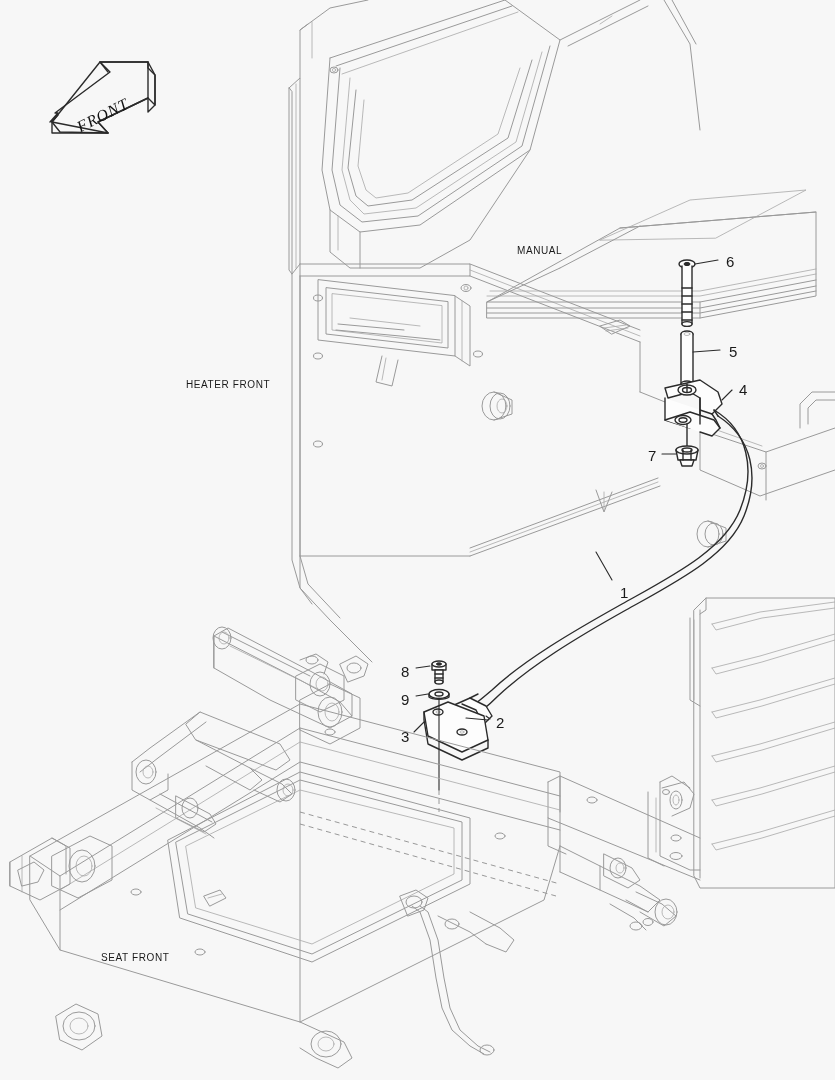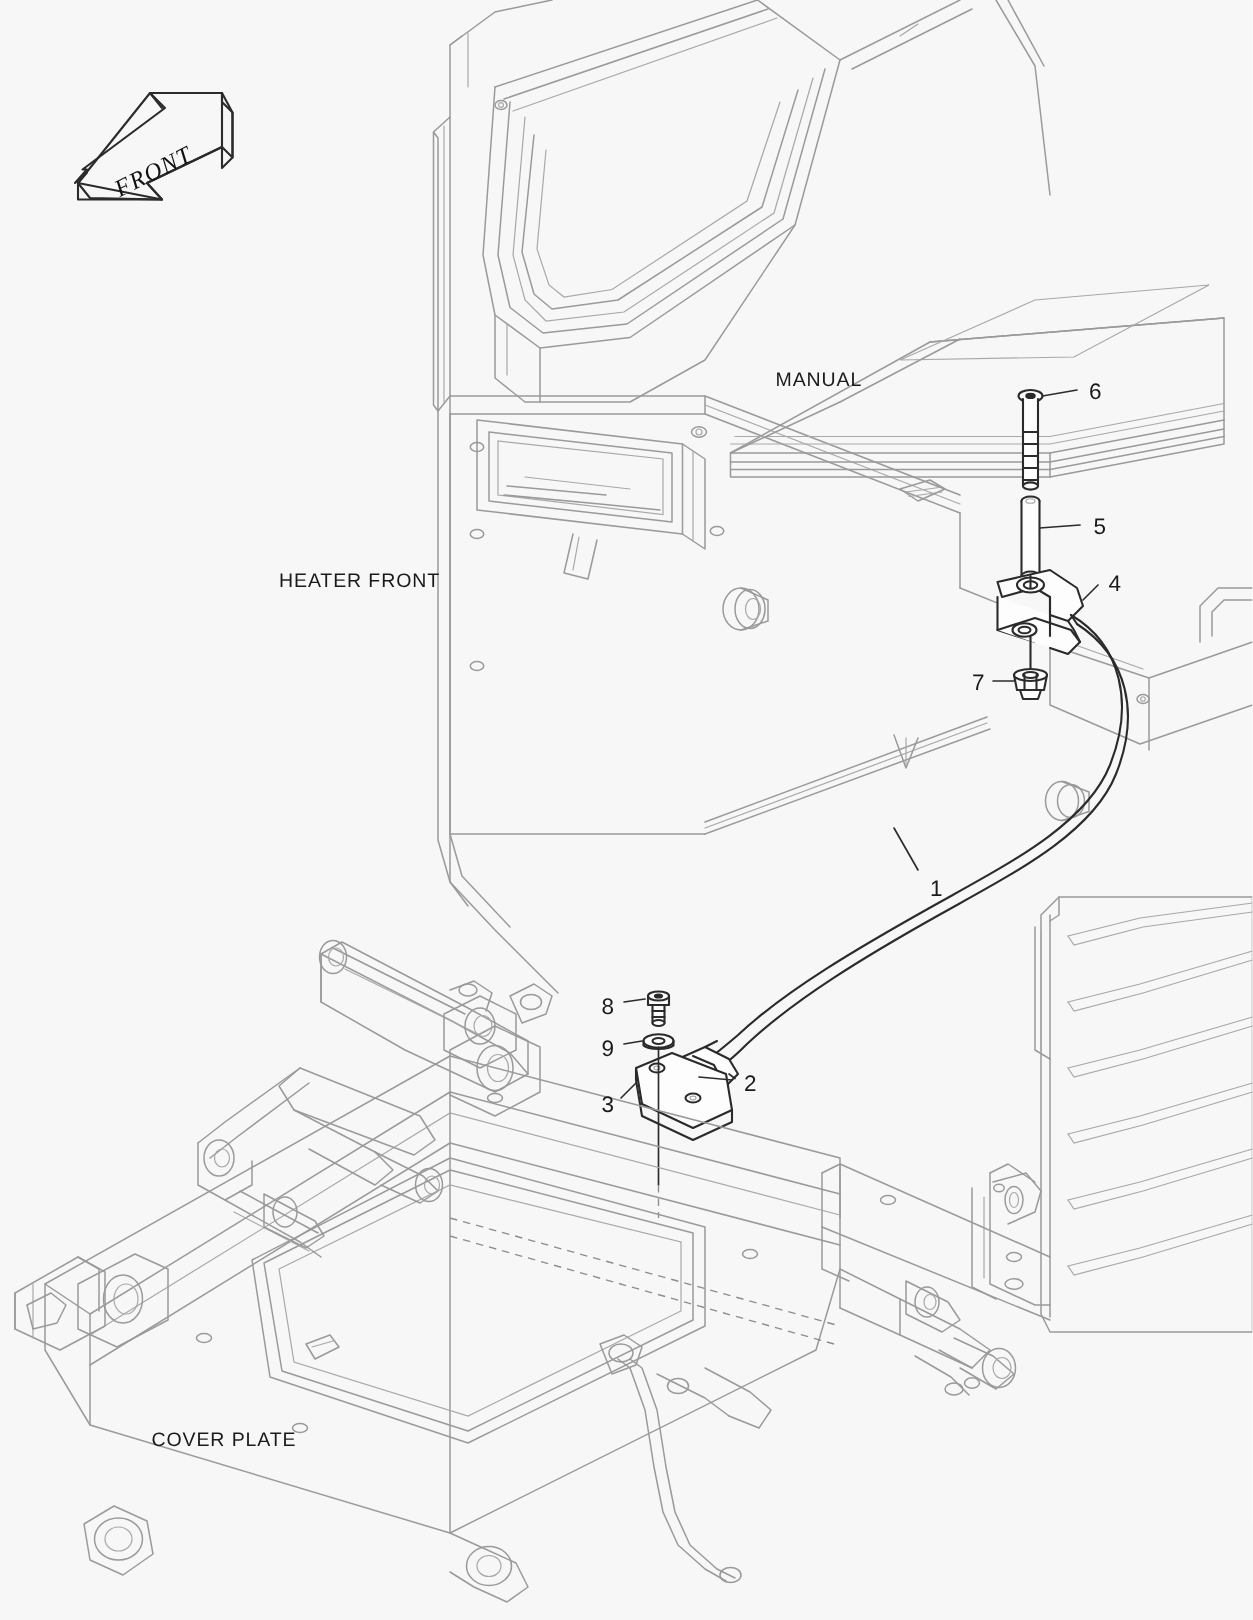--- a/index.html
+++ b/index.html
@@ -1,20 +1,20 @@
 <!DOCTYPE html>
 <html><head>
 <meta charset="utf-8">
 <style>
   html,body{margin:0;padding:0;background:#ffffff;}
   body{font-family:"Liberation Sans",sans-serif;}
   #sheet{position:relative;width:835px;height:1080px;background:#f7f7f7;overflow:hidden;}
   #sheet svg{position:absolute;top:0;left:0;width:835px;height:1080px;}
   .lbl{position:absolute;font-family:"Liberation Sans",sans-serif;color:#1a1a1a;white-space:nowrap;}
-  .sec-lbl{font-size:13px;letter-spacing:.6px;font-weight:400;}
+  .sec-lbl{font-size:10px;letter-spacing:.6px;font-weight:400;}
   .num-lbl{font-size:15px;}
   .front-txt{position:absolute;font-size:16px;letter-spacing:1px;font-family:"Liberation Serif",serif;font-style:italic;color:#111;transform:rotate(-27deg);transform-origin:0 0;}
 </style>
 </head>
 <body>
 
 <div id="sheet">
 
 <svg viewBox="0 0 835 1080">
   <defs>
@@ -397,21 +397,21 @@
     <path class="d" d="M148 62 L155 75 L155 105 L148 98"></path>
     <path class="d" d="M52 122 L60 132 L108 133"></path>
     <path class="d" d="M100 62 L108 72"></path>
   </g>
 </svg>
 
 <div class="front-txt" style="left:74px; top:120px;">FRONT</div>
 
 <div class="lbl sec-lbl" style="left:517px; top:245px;">MANUAL</div>
 <div class="lbl sec-lbl" style="left:186px; top:379px;">HEATER FRONT</div>
-<div class="lbl sec-lbl" style="left:101px; top:952px;">COVER PLATE</div>
+<div class="lbl sec-lbl" style="left:101px; top:952px;">SEAT FRONT</div>
 
 <div class="lbl num-lbl" style="left:620px; top:584px;">1</div>
 <div class="lbl num-lbl" style="left:496px; top:714px;">2</div>
 <div class="lbl num-lbl" style="left:401px; top:728px;">3</div>
 <div class="lbl num-lbl" style="left:739px; top:381px;">4</div>
 <div class="lbl num-lbl" style="left:729px; top:343px;">5</div>
 <div class="lbl num-lbl" style="left:726px; top:253px;">6</div>
 <div class="lbl num-lbl" style="left:648px; top:447px;">7</div>
 <div class="lbl num-lbl" style="left:401px; top:663px;">8</div>
 <div class="lbl num-lbl" style="left:401px; top:691px;">9</div>

